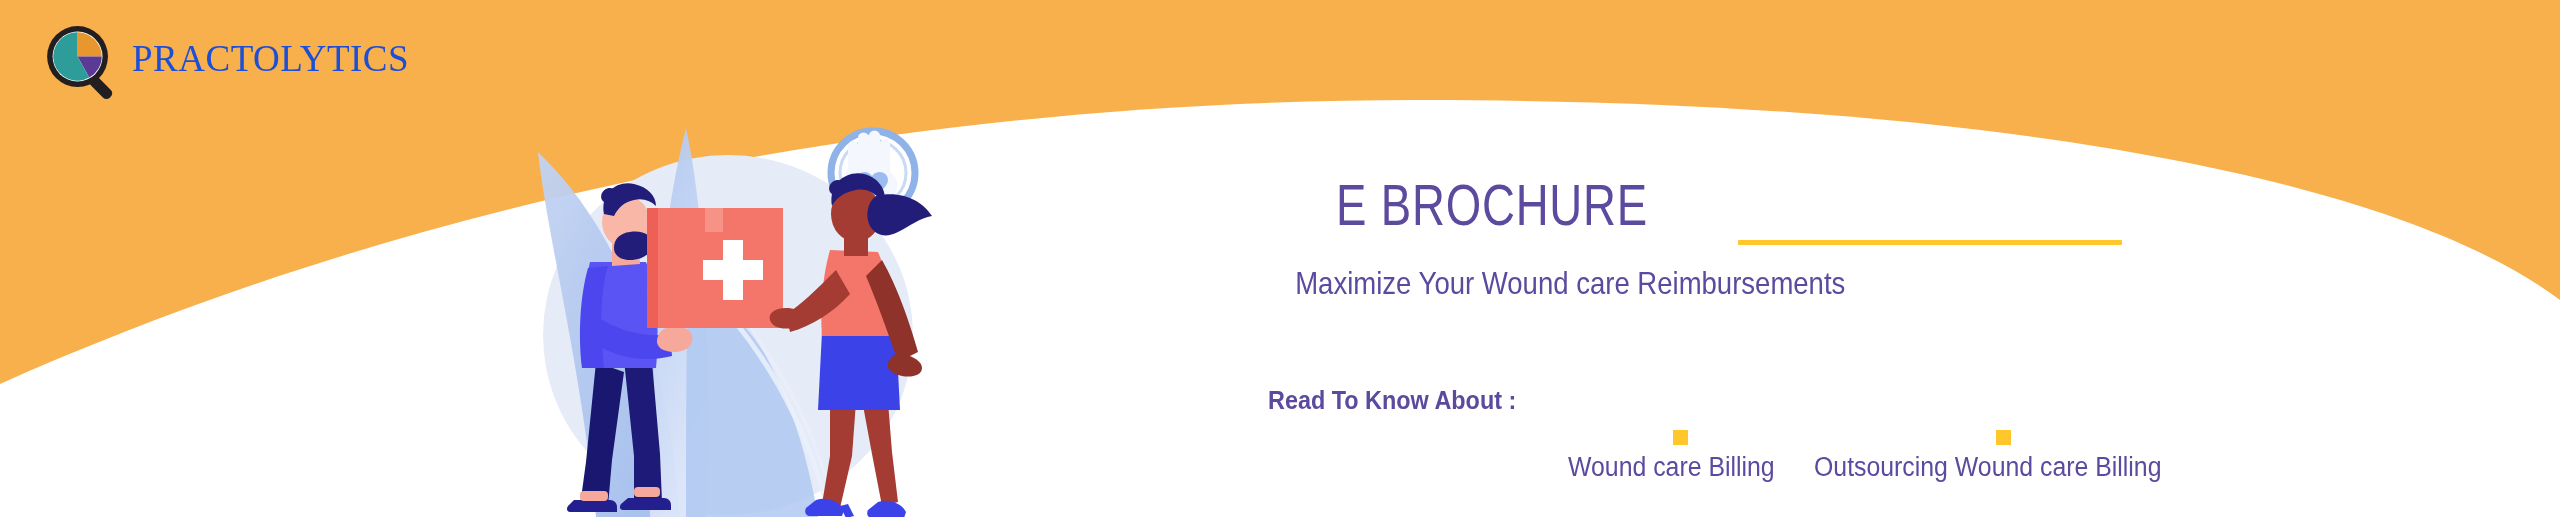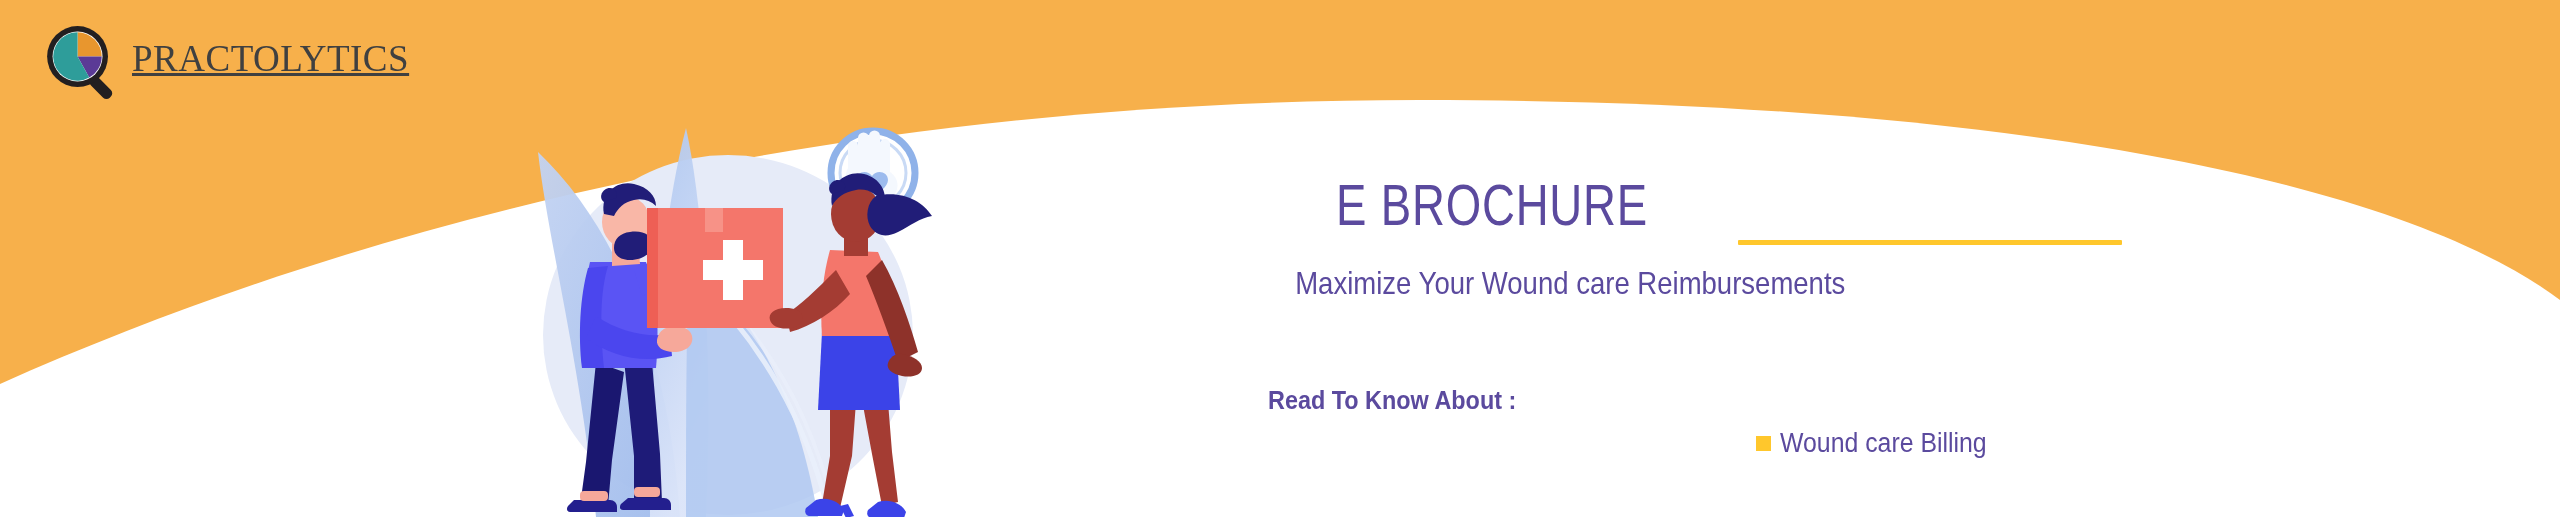--- a/index.html
+++ b/index.html
@@ -31,26 +31,25 @@
     display: flex;
     align-items: center;
     gap: 10px;
     height: 80px;
   }
   #logo-mark { width: 78px; height: 78px; display: block; }
   #logo-text {
     font-family: "Liberation Serif", serif;
     font-size: 37px;
     letter-spacing: 0.5px;
-    color: #404040;
+    color: #1d4ed8;
     white-space: nowrap;
     line-height: 1;
     position: relative;
     top: -4px;
-    text-decoration: underline;
   }
   
   #illustration {
     position: absolute;
     left: 500px;
     top: 110px;
     width: 460px;
     height: 407px;
   }
   
@@ -113,20 +112,21 @@
     justify-content: center;
     align-items: center;
     gap: 22px;
     list-style: none;
   }
   .topic-item {
     display: flex;
     align-items: center;
     gap: 9px;
     white-space: nowrap;
+    flex-direction: column;
   }
   .topic-bullet {
     position: relative;
     width: 15px; height: 15px;
     flex: 0 0 auto;
     background: #FFC72C;
     display: inline-block;
   }
   .topic-bullet::after {
     content: "";
@@ -285,16 +285,20 @@
 
     <p id="subtitle">Maximize Your Wound care Reimbursements</p>
 
     <h2 id="read-heading">Read To Know About :</h2>
 
     <ul id="topic-list">
       <li class="topic-item">
         <span class="topic-bullet"></span>
         <span class="topic-label">Wound care Billing</span>
       </li>
+      <li class="topic-item">
+        <span class="topic-bullet"></span>
+        <span class="topic-label">Outsourcing Wound care Billing</span>
+      </li>
     </ul>
 
   </div>
 </div>
 
 </body></html>

